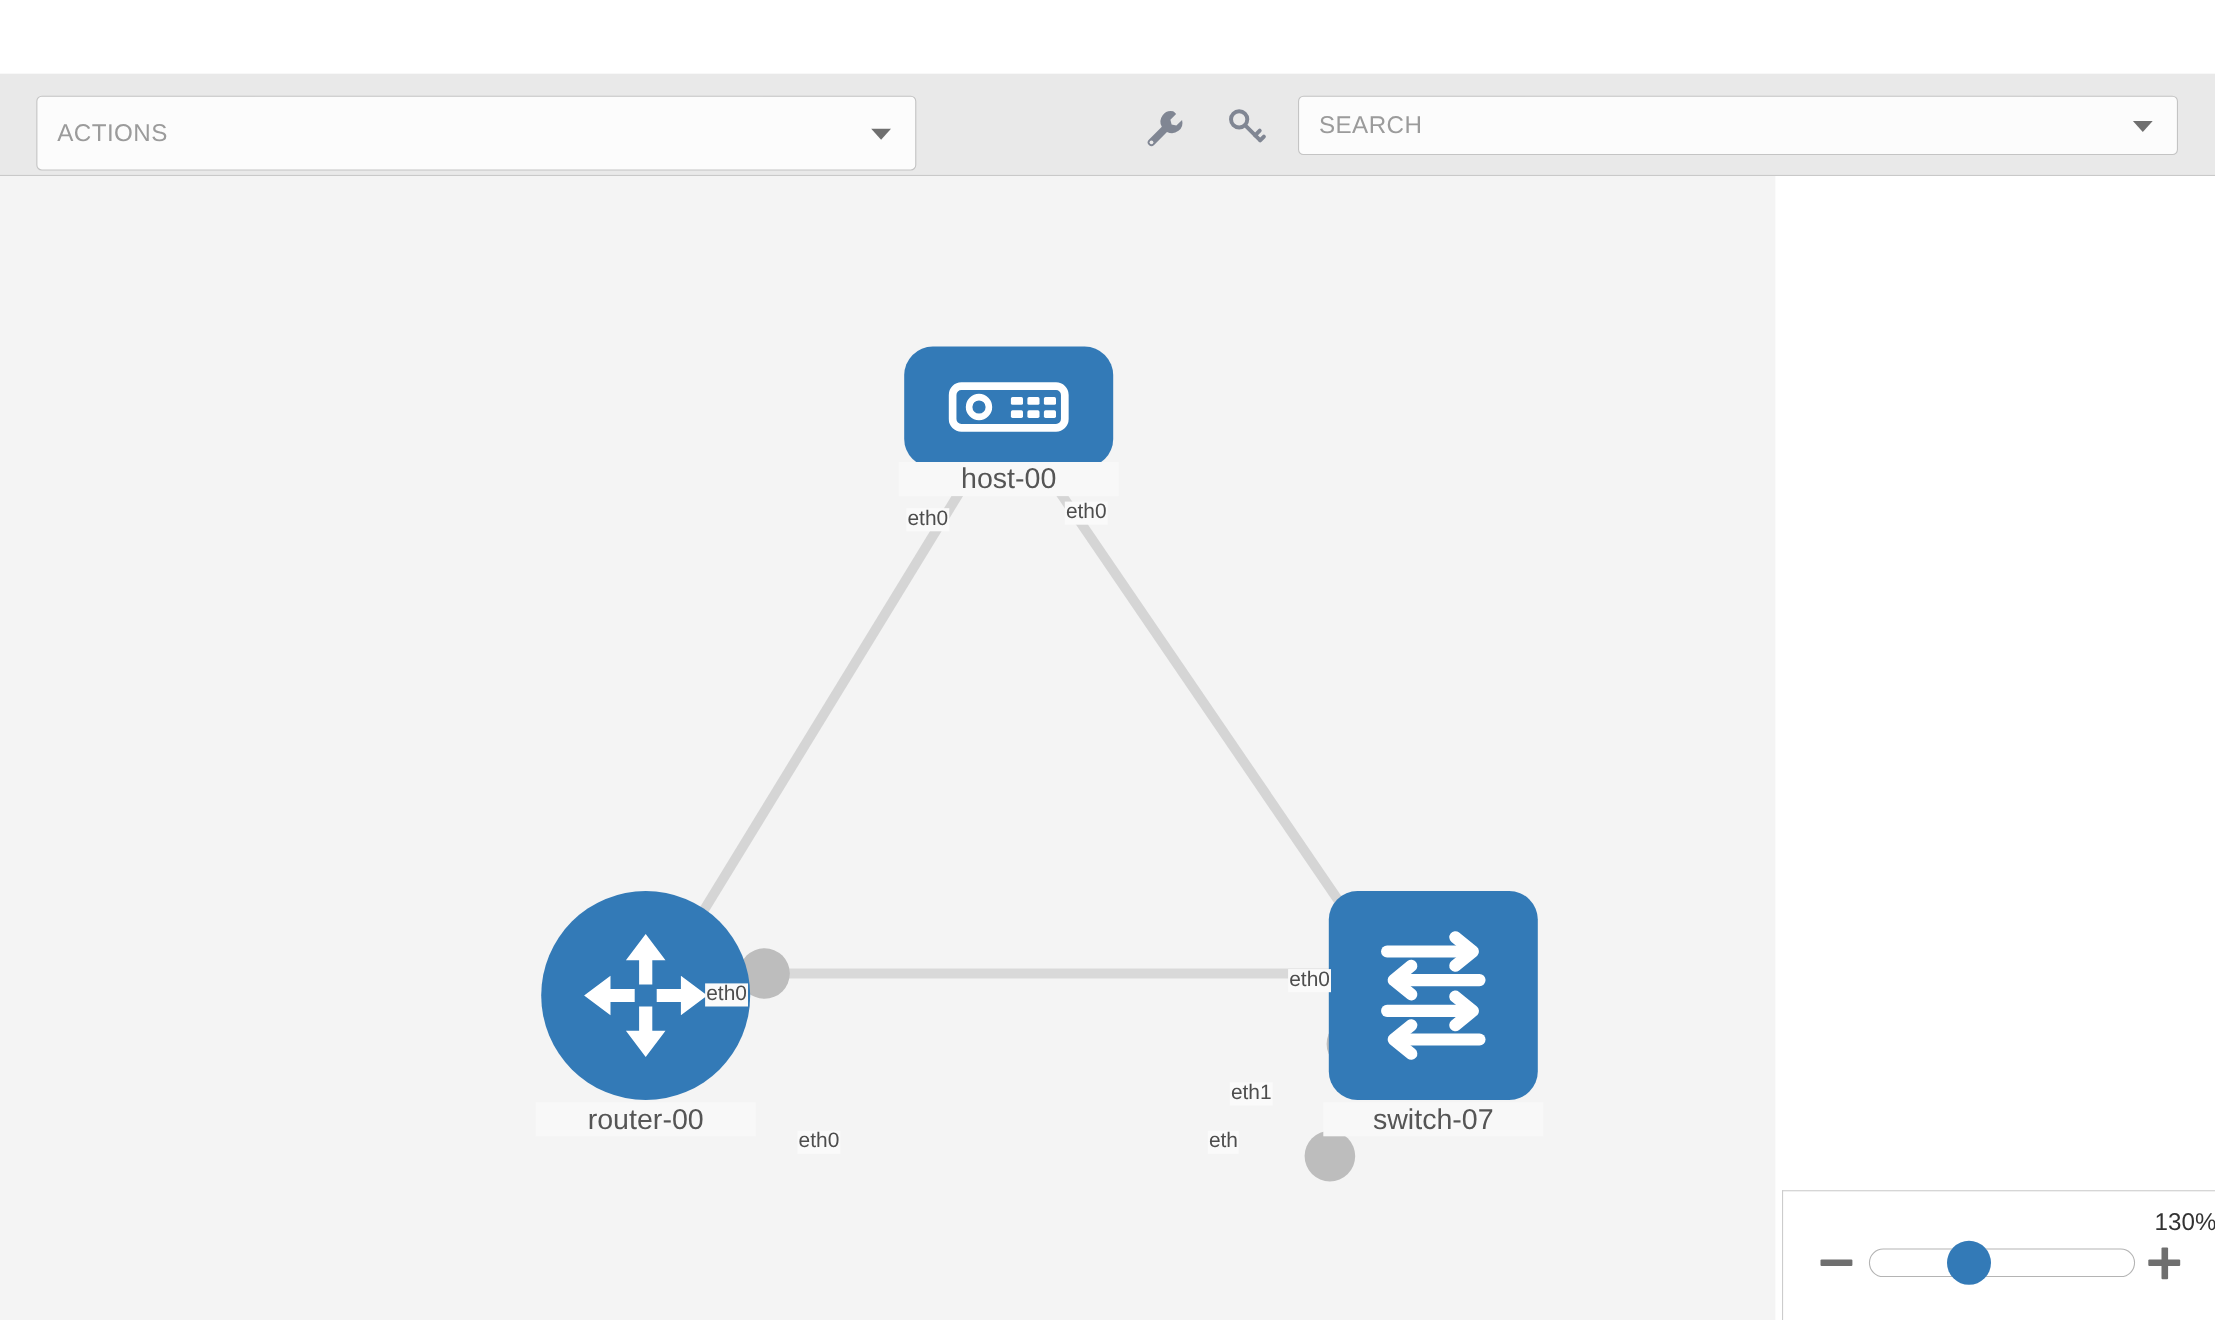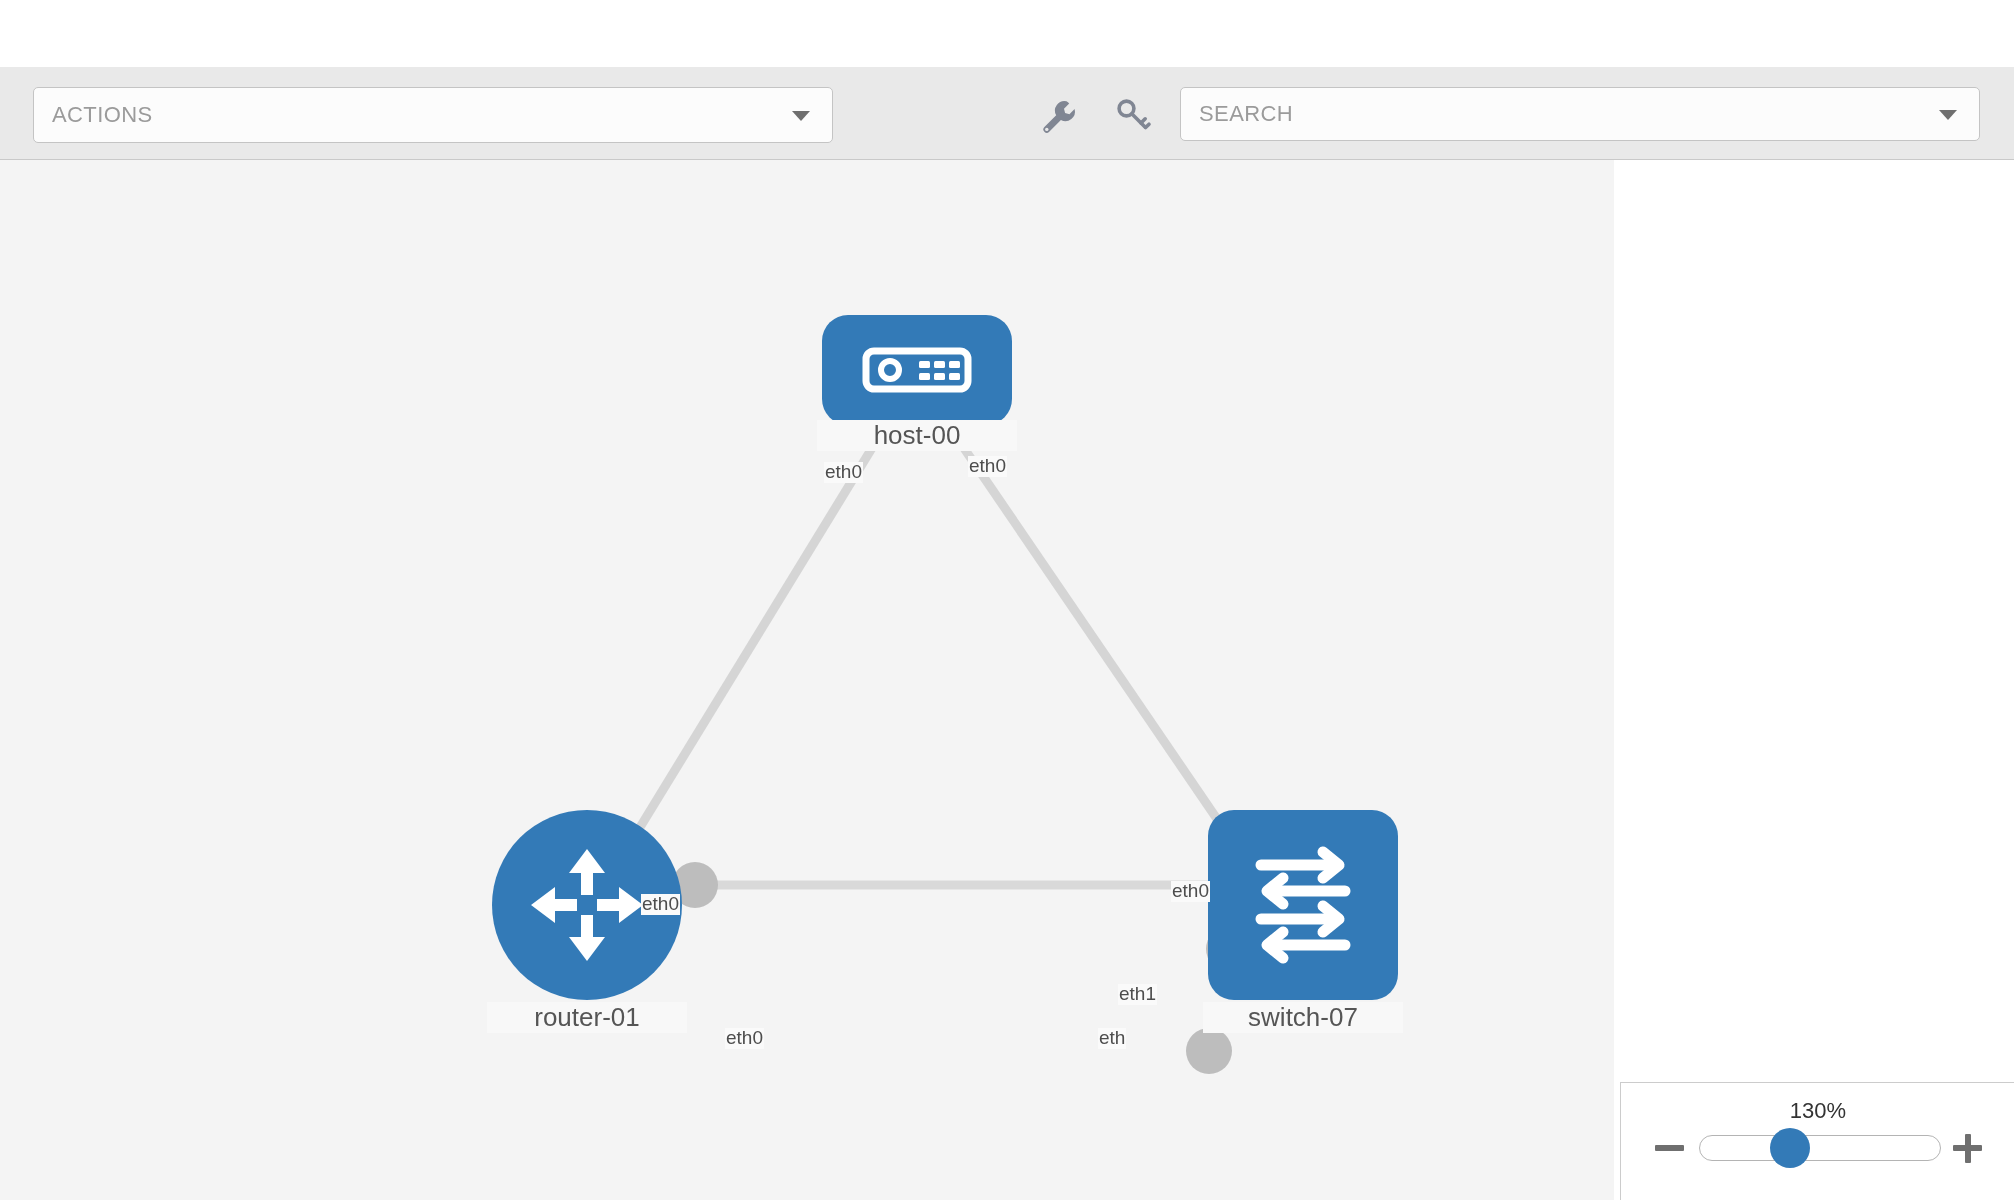--- a/index.html
+++ b/index.html
@@ -82,21 +82,21 @@
   .caret {
     position: absolute;
     right: 22px; top: 50%;
     margin-top: -4px;
     width: 0; height: 0;
     border-left: 9px solid transparent;
     border-right: 9px solid transparent;
     border-top: 10px solid #6f6f6f;
   }
 
-  #actions-select { left: 33px; top: 20px; width: 800px; height: 56px; }
+  #actions-select { left: 33px; top: 20px; width: 800px; height: 68px; }
   #search-select  { left: 1180px; top: 20px; width: 800px; height: 54px; }
 
   .tool-icon {
     position: absolute;
     top: 26px;
     width: 44px; height: 44px;
     cursor: pointer;
   }
   #wrench-btn { left: 1035px; }
   #key-btn    { left: 1110px; }
@@ -194,21 +194,21 @@
     width: 394px; height: 118px;
     background: #ffffff;
     border: 1px solid #cccccc;
     border-right: none;
     border-bottom: none;
   }
   .zoom-level {
     position: absolute;
     left: 0; top: 15px;
     width: 394px;
-    text-align: center;
+    text-align: right;
     font-size: 22px;
     color: #333333;
   }
   .zoom-minus, .zoom-plus {
     position: absolute;
     top: 48px;
     width: 34px; height: 34px;
     cursor: pointer;
   }
   .zoom-minus { left: 32px; }
@@ -332,21 +332,21 @@
             <path d="M62 6 L80 30 L68 30 L68 52 L56 52 L56 30 L44 30 Z"></path>
 
             <path d="M62 118 L44 94 L56 94 L56 72 L68 72 L68 94 L80 94 Z"></path>
 
             <path d="M118 62 L94 44 L94 56 L72 56 L72 68 L94 68 L94 80 Z"></path>
 
             <path d="M6 62 L30 80 L30 68 L52 68 L52 56 L30 56 L30 44 Z"></path>
           </g>
         </svg>
       </div>
-      <div class="node-label">router-01</div>
+      <div class="node-label">router-00</div>
     </div>
 
     <div class="iface-label" style="left:641px; top:734px;">eth0</div>
     <div class="iface-label" style="left:725px; top:868px;">eth0</div>
 
     <div class="port" style="left:1206px; top:766px;"></div>
     <div class="port" style="left:1186px; top:868px;"></div>
     <div class="node" id="node-switch">
       <div class="node-shape">
         <svg width="124" height="124" viewBox="0 0 124 124" aria-hidden="true">

